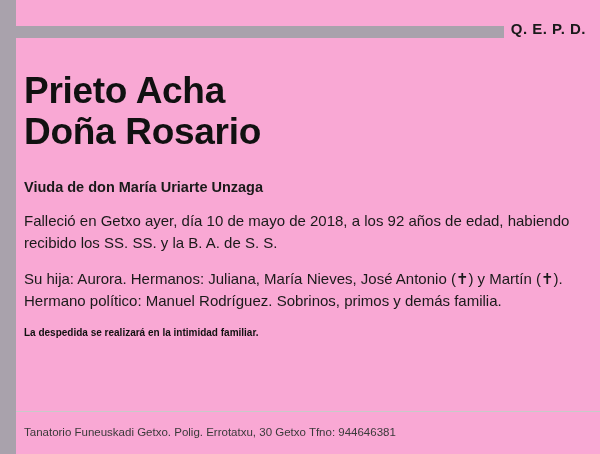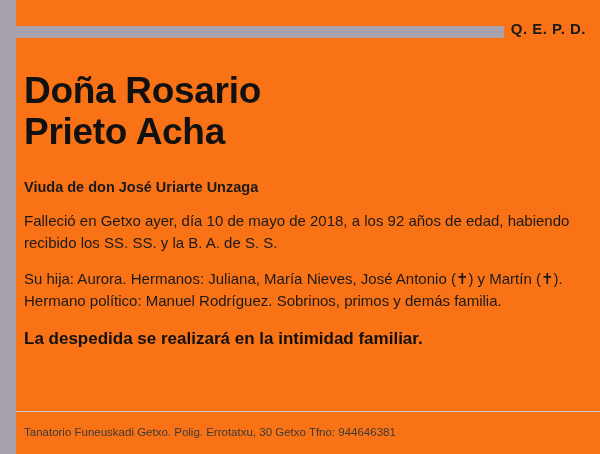--- a/index.html
+++ b/index.html
@@ -12,21 +12,21 @@
     background: #ffffff;
     font-family: "Liberation Sans", sans-serif;
     color: #1a1a1a;
     overflow: hidden;
   }
   .notice {
     position: relative;
     width: 600px;
     height: 454px;
     box-sizing: border-box;
-    background: #f97316;
+    background: #f9a8d4;
   }
   
   .left-band {
     position: absolute;
     left: 0;
     top: 0;
     width: 16px;
     height: 454px;
     background: #a9a2ac;
   }
@@ -84,21 +84,21 @@
   }
   .para {
     font-size: 15px;
     line-height: 1.45;
     color: #1a1a1a;
   }
   .para.family {
     margin-top: 0;
   }
   .farewell {
-    font-size: 17px;
+    font-size: 10px;
     font-weight: bold;
     color: #111111;
   }
   .footer-rule {
     position: absolute;
     left: 16px;
     right: 0;
     bottom: 42px;
     height: 1px;
     background: #c9c9c9;
@@ -119,25 +119,25 @@
 
   <div class="left-band"></div>
 
   <div class="header-strip">
     <div class="header-rule"></div>
     <div class="qepd">Q. E. P. D.</div>
   </div>
 
   <div class="content">
     <h1 class="deceased-name">
+      <span class="line">Prieto Acha</span>
       <span class="line">Doña Rosario</span>
-      <span class="line">Prieto Acha</span>
     </h1>
 
-    <div class="relation">Viuda de don José Uriarte Unzaga</div>
+    <div class="relation">Viuda de don María Uriarte Unzaga</div>
 
     <p class="para">Falleció en Getxo ayer, día 10 de mayo de 2018, a los 92 años de edad, habiendo recibido los SS. SS. y la B. A. de S. S.</p>
 
     <p class="para family">Su hija: Aurora. Hermanos: Juliana, María Nieves, José Antonio (✝) y Martín (✝). Hermano político: Manuel Rodríguez. Sobrinos, primos y demás familia.</p>
 
     <p class="farewell">La despedida se realizará en la intimidad familiar.</p>
   </div>
 
   <div class="footer-rule"></div>
   <div class="footer">Tanatorio Funeuskadi Getxo. Polig. Errotatxu, 30 Getxo Tfno: 944646381</div>

